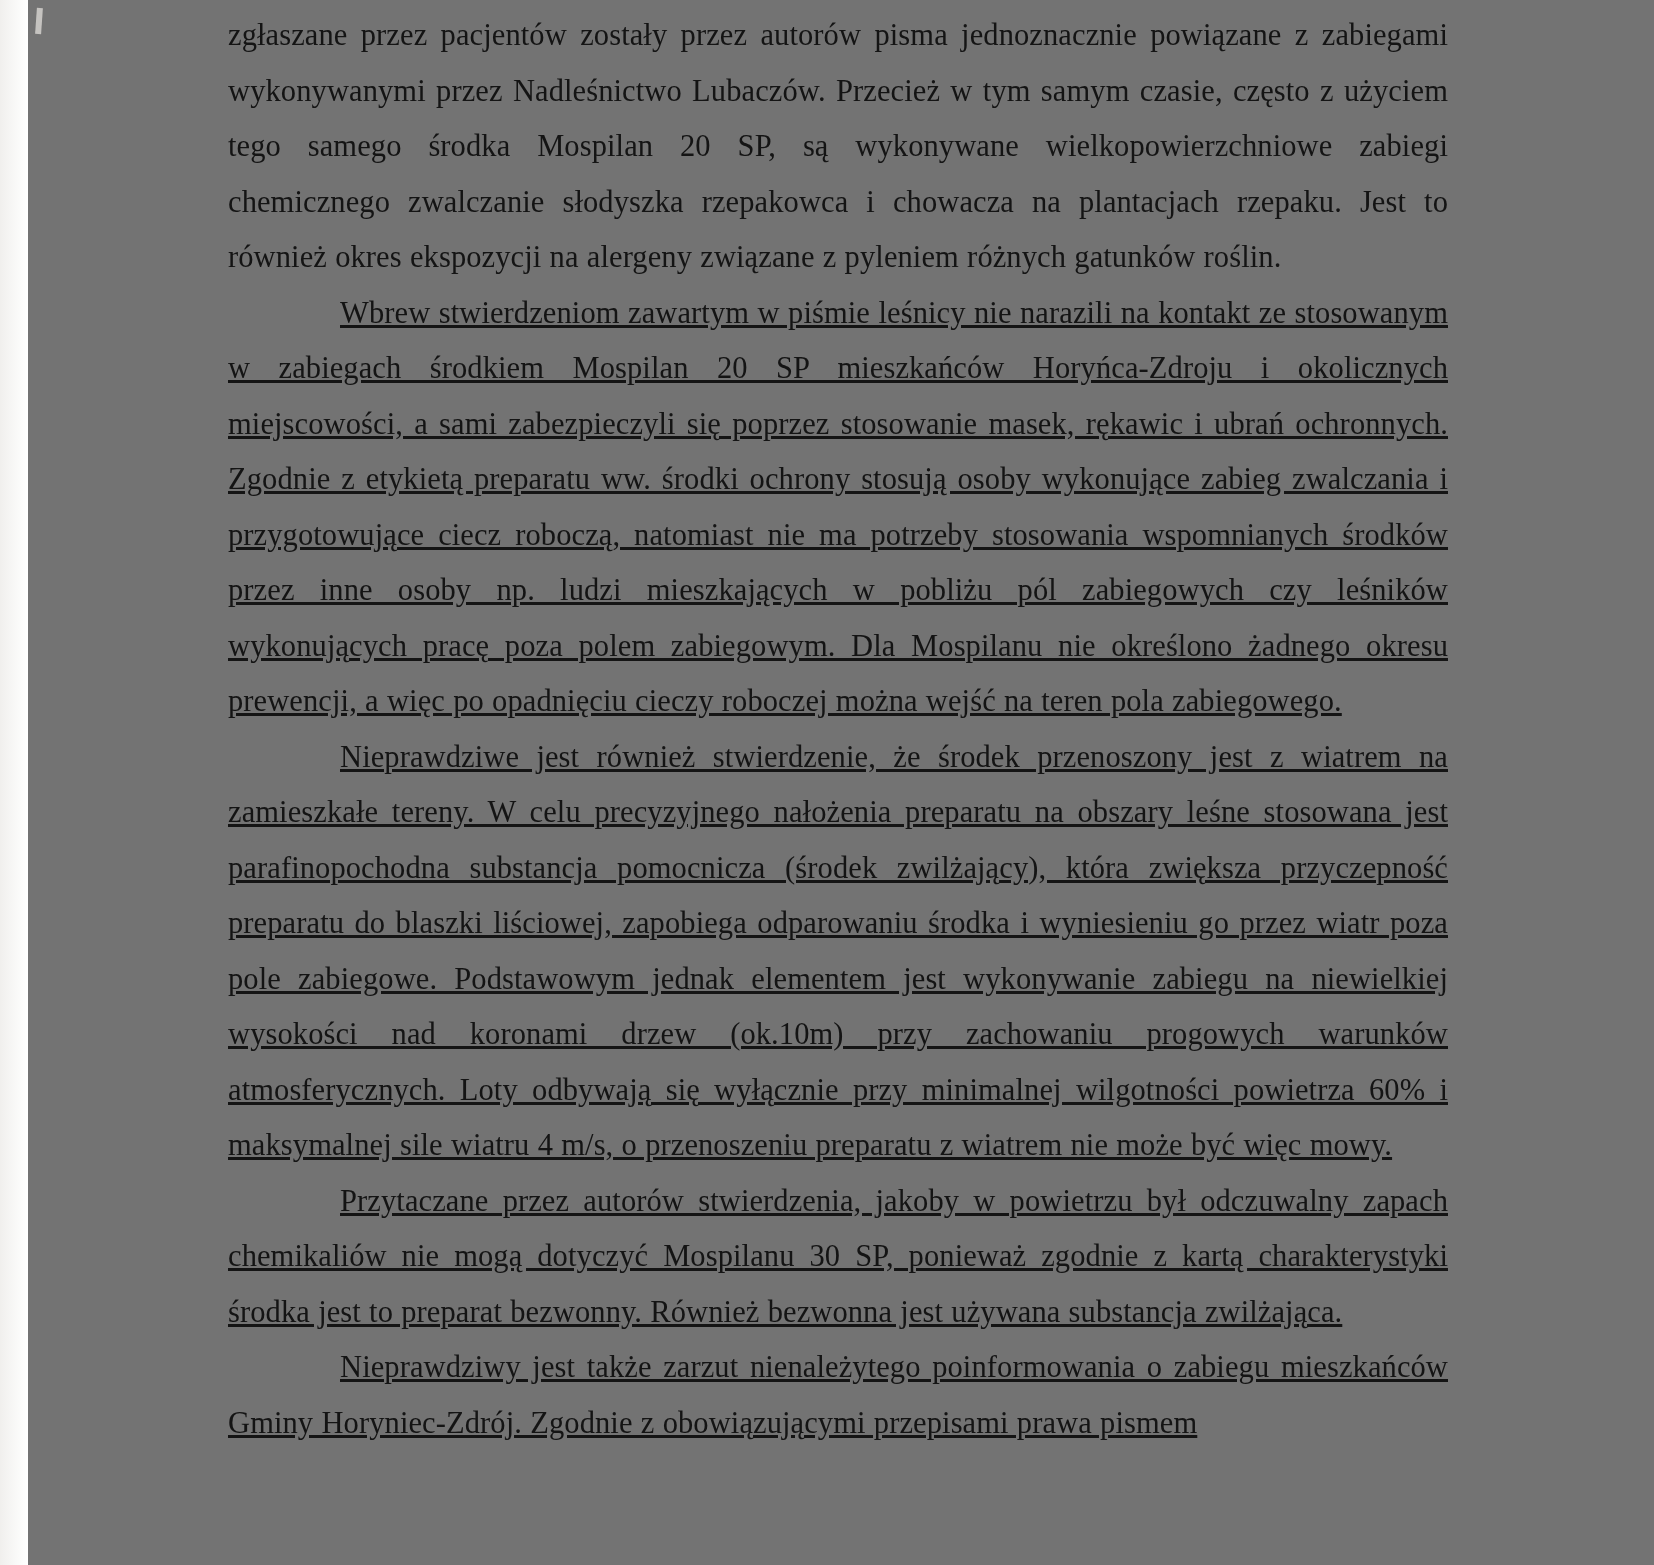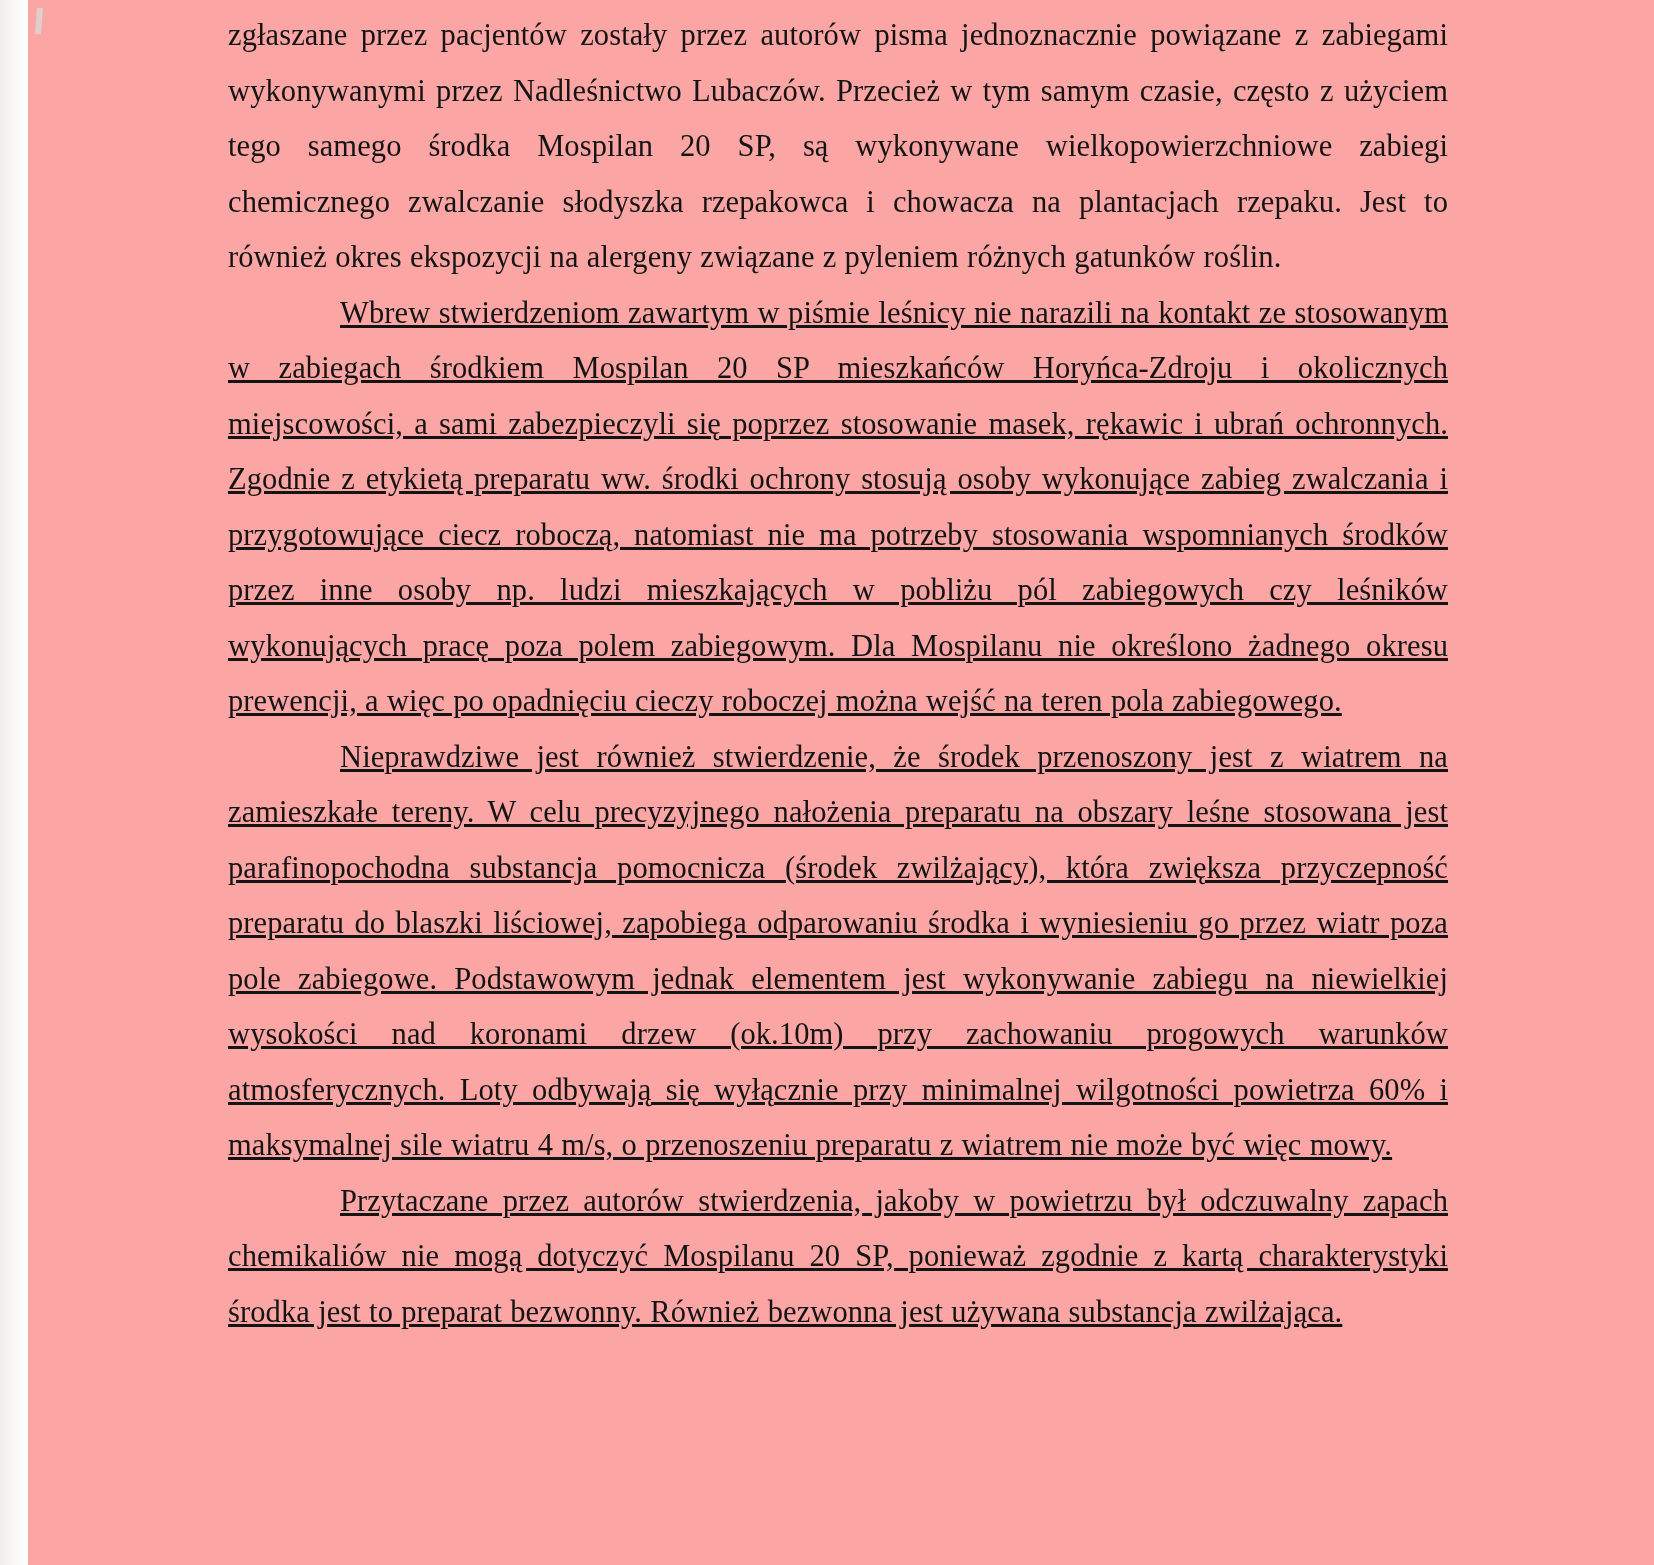--- a/index.html
+++ b/index.html
@@ -14,21 +14,21 @@
     color: #141414;
     position: relative;
     overflow: hidden;
   }
   .page {
     position: absolute;
     top: 0;
     left: 0;
     width: 1654px;
     height: 1565px;
-    background: #fca5a5;
+    background: #737373;
   }
   
   .scan-edge-left {
     position: absolute;
     top: 0;
     left: 0;
     width: 28px;
     height: 1565px;
     background: linear-gradient(to right, #f0efed 0%, #fbfbfa 70%, #ffffff 100%);
   }
@@ -66,15 +66,16 @@
 <body>
 
 <div class="page">
   <div class="scan-edge-left"></div>
   <div class="scan-mark"></div>
 
   <div class="doc-body">
     <p class="para">zgłaszane przez pacjentów zostały przez autorów pisma jednoznacznie powiązane z zabiegami wykonywanymi przez Nadleśnictwo Lubaczów. Przecież w tym samym czasie, często z użyciem tego samego środka Mospilan 20 SP,  są wykonywane wielkopowierzchniowe zabiegi chemicznego zwalczanie słodyszka rzepakowca i chowacza na plantacjach rzepaku. Jest to również okres ekspozycji na alergeny związane z pyleniem różnych gatunków roślin.</p>
     <p class="para indent">Wbrew stwierdzeniom zawartym w piśmie leśnicy nie narazili na kontakt ze stosowanym w zabiegach środkiem Mospilan 20 SP mieszkańców Horyńca-Zdroju i okolicznych miejscowości, a sami zabezpieczyli się poprzez stosowanie masek, rękawic i ubrań ochronnych. Zgodnie z etykietą preparatu ww. środki ochrony stosują osoby wykonujące zabieg zwalczania i przygotowujące ciecz roboczą, natomiast nie ma potrzeby stosowania wspomnianych środków przez inne osoby np. ludzi mieszkających w pobliżu pól zabiegowych czy leśników wykonujących pracę poza polem zabiegowym. Dla Mospilanu nie określono żadnego okresu prewencji, a więc po opadnięciu cieczy roboczej można wejść na teren pola zabiegowego.</p>
     <p class="para indent">Nieprawdziwe jest również stwierdzenie, że środek przenoszony jest z wiatrem na zamieszkałe tereny. W celu precyzyjnego nałożenia preparatu na obszary leśne stosowana jest parafinopochodna substancja pomocnicza (środek zwilżający), która zwiększa przyczepność preparatu do blaszki liściowej, zapobiega odparowaniu środka i wyniesieniu go przez wiatr poza pole zabiegowe. Podstawowym jednak elementem jest wykonywanie zabiegu na niewielkiej  wysokości nad koronami drzew (ok.10m) przy zachowaniu progowych warunków atmosferycznych. Loty odbywają się wyłącznie przy minimalnej wilgotności powietrza 60% i maksymalnej sile wiatru 4 m/s, o przenoszeniu preparatu z wiatrem nie może być więc mowy.</p>
-    <p class="para indent">Przytaczane przez autorów stwierdzenia, jakoby w powietrzu był odczuwalny zapach chemikaliów nie mogą dotyczyć Mospilanu 20 SP, ponieważ zgodnie z kartą charakterystyki środka jest to preparat bezwonny. Również bezwonna jest używana substancja zwilżająca.</p>
+    <p class="para indent">Przytaczane przez autorów stwierdzenia, jakoby w powietrzu był odczuwalny zapach chemikaliów nie mogą dotyczyć Mospilanu 30 SP, ponieważ zgodnie z kartą charakterystyki środka jest to preparat bezwonny. Również bezwonna jest używana substancja zwilżająca.</p>
+    <p class="para indent">Nieprawdziwy jest także zarzut nienależytego poinformowania o zabiegu mieszkańców Gminy Horyniec-Zdrój. Zgodnie z obowiązującymi przepisami prawa pismem</p>
   </div>
 </div>
 
 </body></html>

